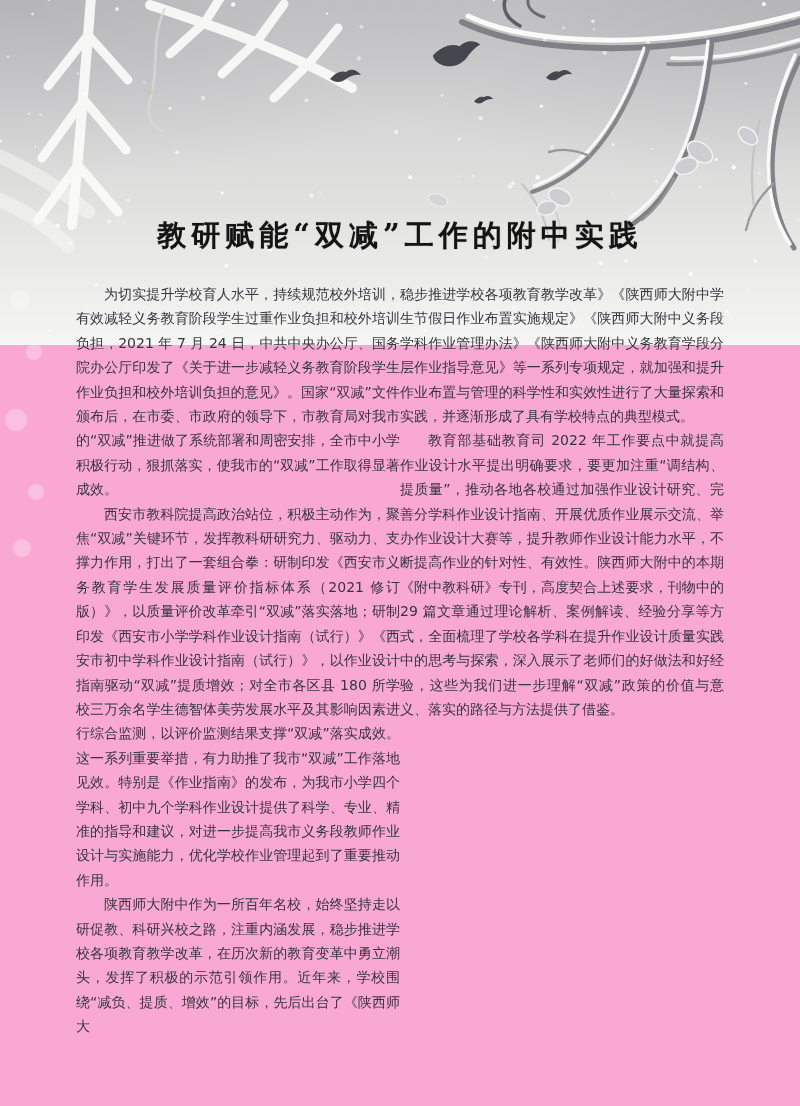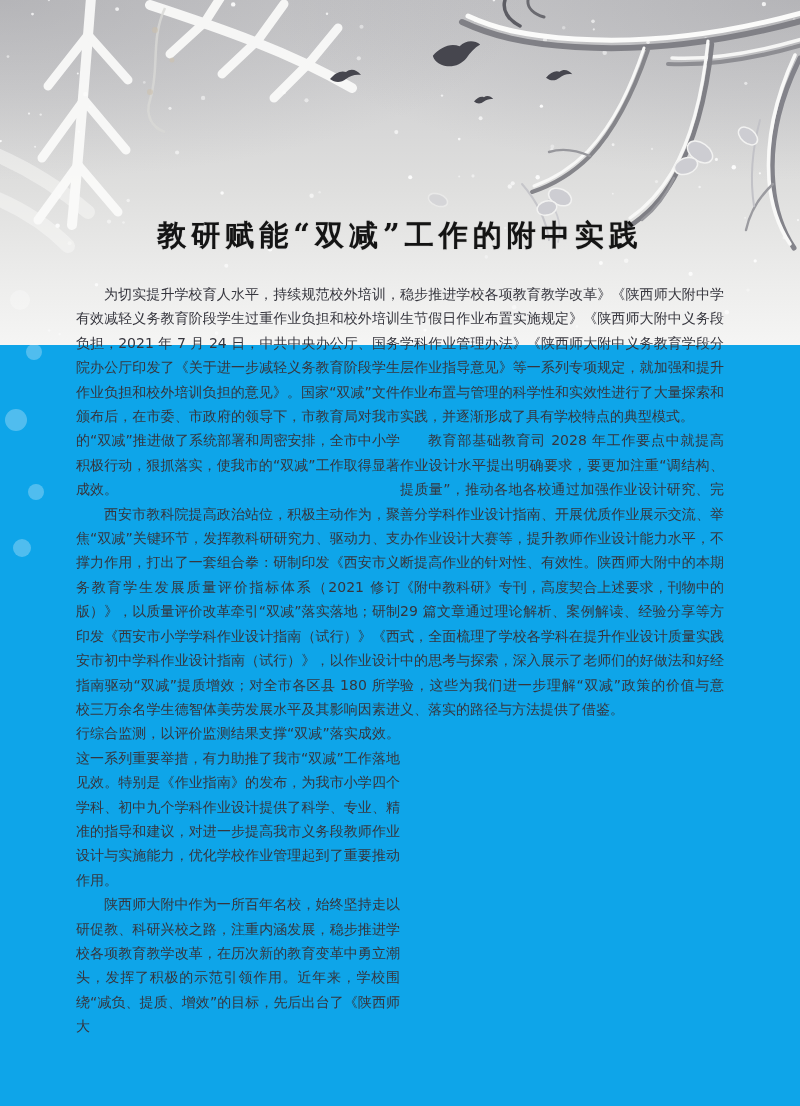--- a/index.html
+++ b/index.html
@@ -5,21 +5,21 @@
   html,body{margin:0;padding:0;}
   body{
     width:800px;height:1106px;
     background:#f5f5f4;
     font-family:"DejaVu Sans", sans-serif;
     overflow:hidden;
   }
   .page{
     position:relative;
     width:800px;height:1106px;
-    background:#0ea5e9;
+    background:#f9a8d4;
     overflow:hidden;
   }
   .header-art{
     position:absolute;top:0;left:0;
     width:800px;height:345px;
     background:
       radial-gradient(120% 95% at 0% 0%, rgba(138,138,144,0.32), rgba(138,138,144,0) 55%),
       radial-gradient(120% 95% at 100% 0%, rgba(138,138,144,0.32), rgba(138,138,144,0) 55%),
       linear-gradient(180deg,#c9c9cb 0%,#d2d2d3 25%,#dfdfde 55%,#ededec 82%,#f5f5f4 100%);
     pointer-events:none;
@@ -249,18 +249,18 @@
     <h1 class="article-title">教研赋能“双减”工作的附中实践</h1>
 
     <div class="body-columns">
       <div class="col">
         <p>为切实提升学校育人水平，持续规范校外培训，有效减轻义务教育阶段学生过重作业负担和校外培训负担，2021 年 7 月 24 日，中共中央办公厅、国务院办公厅印发了《关于进一步减轻义务教育阶段学生作业负担和校外培训负担的意见》。国家“双减”文件颁布后，在市委、市政府的领导下，市教育局对我市的“双减”推进做了系统部署和周密安排，全市中小学积极行动，狠抓落实，使我市的“双减”工作取得显著成效。</p>
         <p>西安市教科院提高政治站位，积极主动作为，聚焦“双减”关键环节，发挥教科研研究力、驱动力、支撑力作用，打出了一套组合拳：研制印发《西安市义务教育学生发展质量评价指标体系（2021 修订版）》，以质量评价改革牵引“双减”落实落地；研制印发《西安市小学学科作业设计指南（试行）》《西安市初中学科作业设计指南（试行）》，以作业设计指南驱动“双减”提质增效；对全市各区县 180 所学校三万余名学生德智体美劳发展水平及其影响因素进行综合监测，以评价监测结果支撑“双减”落实成效。这一系列重要举措，有力助推了我市“双减”工作落地见效。特别是《作业指南》的发布，为我市小学四个学科、初中九个学科作业设计提供了科学、专业、精准的指导和建议，对进一步提高我市义务段教师作业设计与实施能力，优化学校作业管理起到了重要推动作用。</p>
         <p>陕西师大附中作为一所百年名校，始终坚持走以研促教、科研兴校之路，注重内涵发展，稳步推进学校各项教育教学改革，在历次新的教育变革中勇立潮头，发挥了积极的示范引领作用。近年来，学校围绕“减负、提质、增效”的目标，先后出台了《陕西师大</p>
       </div>
       <div class="col">
         <p class="continuation">稳步推进学校各项教育教学改革》《陕西师大附中学生节假日作业布置实施规定》《陕西师大附中义务段学科作业管理办法》《陕西师大附中义务教育学段分层作业指导意见》等一系列专项规定，就加强和提升作业布置与管理的科学性和实效性进行了大量探索和实践，并逐渐形成了具有学校特点的典型模式。</p>
-        <p>教育部基础教育司 2028 年工作要点中就提高作业设计水平提出明确要求，要更加注重“调结构、提质量”，推动各地各校通过加强作业设计研究、完善分学科作业设计指南、开展优质作业展示交流、举办作业设计大赛等，提升教师作业设计能力水平，不断提高作业的针对性、有效性。陕西师大附中的本期《附中教科研》专刊，高度契合上述要求，刊物中的 29 篇文章通过理论解析、案例解读、经验分享等方式，全面梳理了学校各学科在提升作业设计质量实践中的思考与探索，深入展示了老师们的好做法和好经验，这些为我们进一步理解“双减”政策的价值与意义、落实的路径与方法提供了借鉴。</p>
+        <p>教育部基础教育司 2022 年工作要点中就提高作业设计水平提出明确要求，要更加注重“调结构、提质量”，推动各地各校通过加强作业设计研究、完善分学科作业设计指南、开展优质作业展示交流、举办作业设计大赛等，提升教师作业设计能力水平，不断提高作业的针对性、有效性。陕西师大附中的本期《附中教科研》专刊，高度契合上述要求，刊物中的 29 篇文章通过理论解析、案例解读、经验分享等方式，全面梳理了学校各学科在提升作业设计质量实践中的思考与探索，深入展示了老师们的好做法和好经验，这些为我们进一步理解“双减”政策的价值与意义、落实的路径与方法提供了借鉴。</p>
       </div>
     </div>
   </div>
 
 </div>
 
 </body></html>

